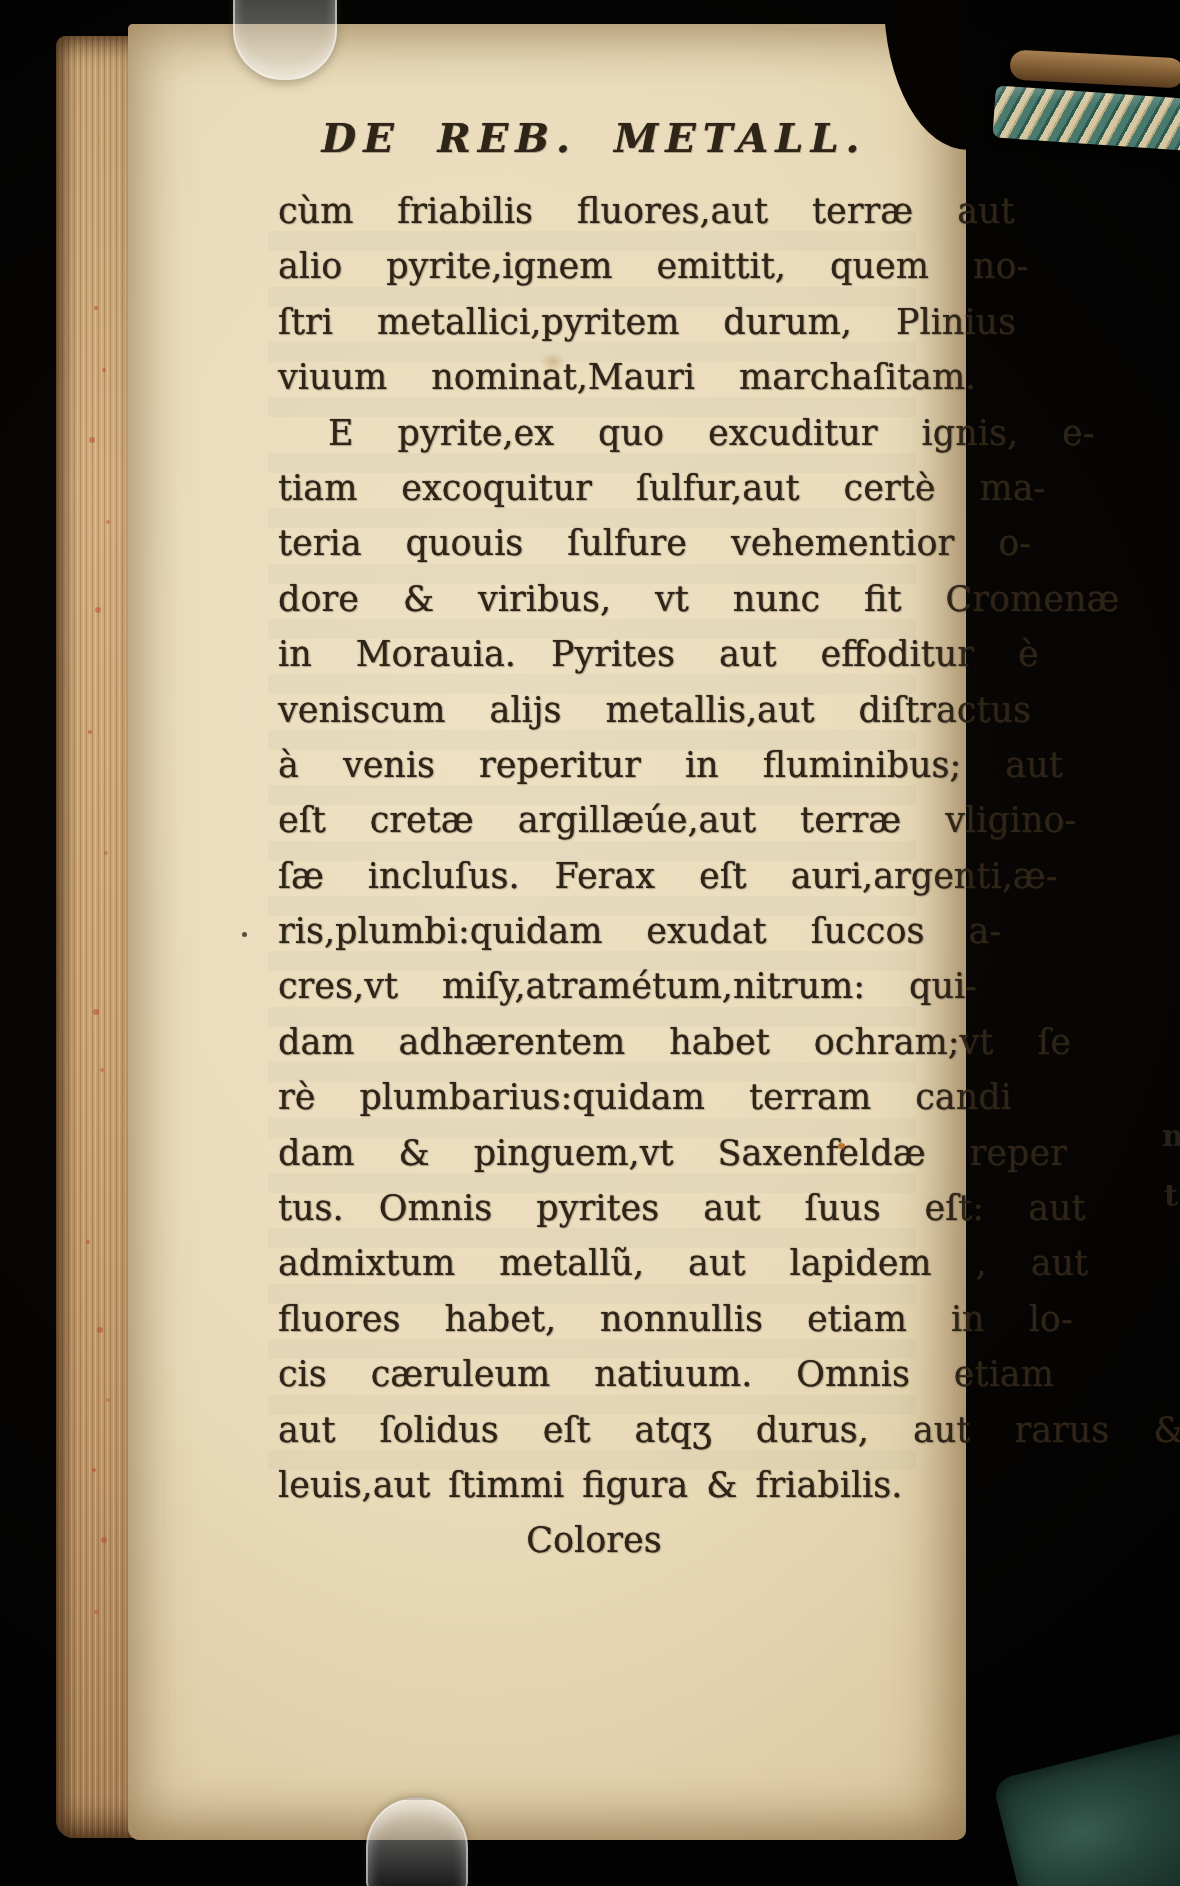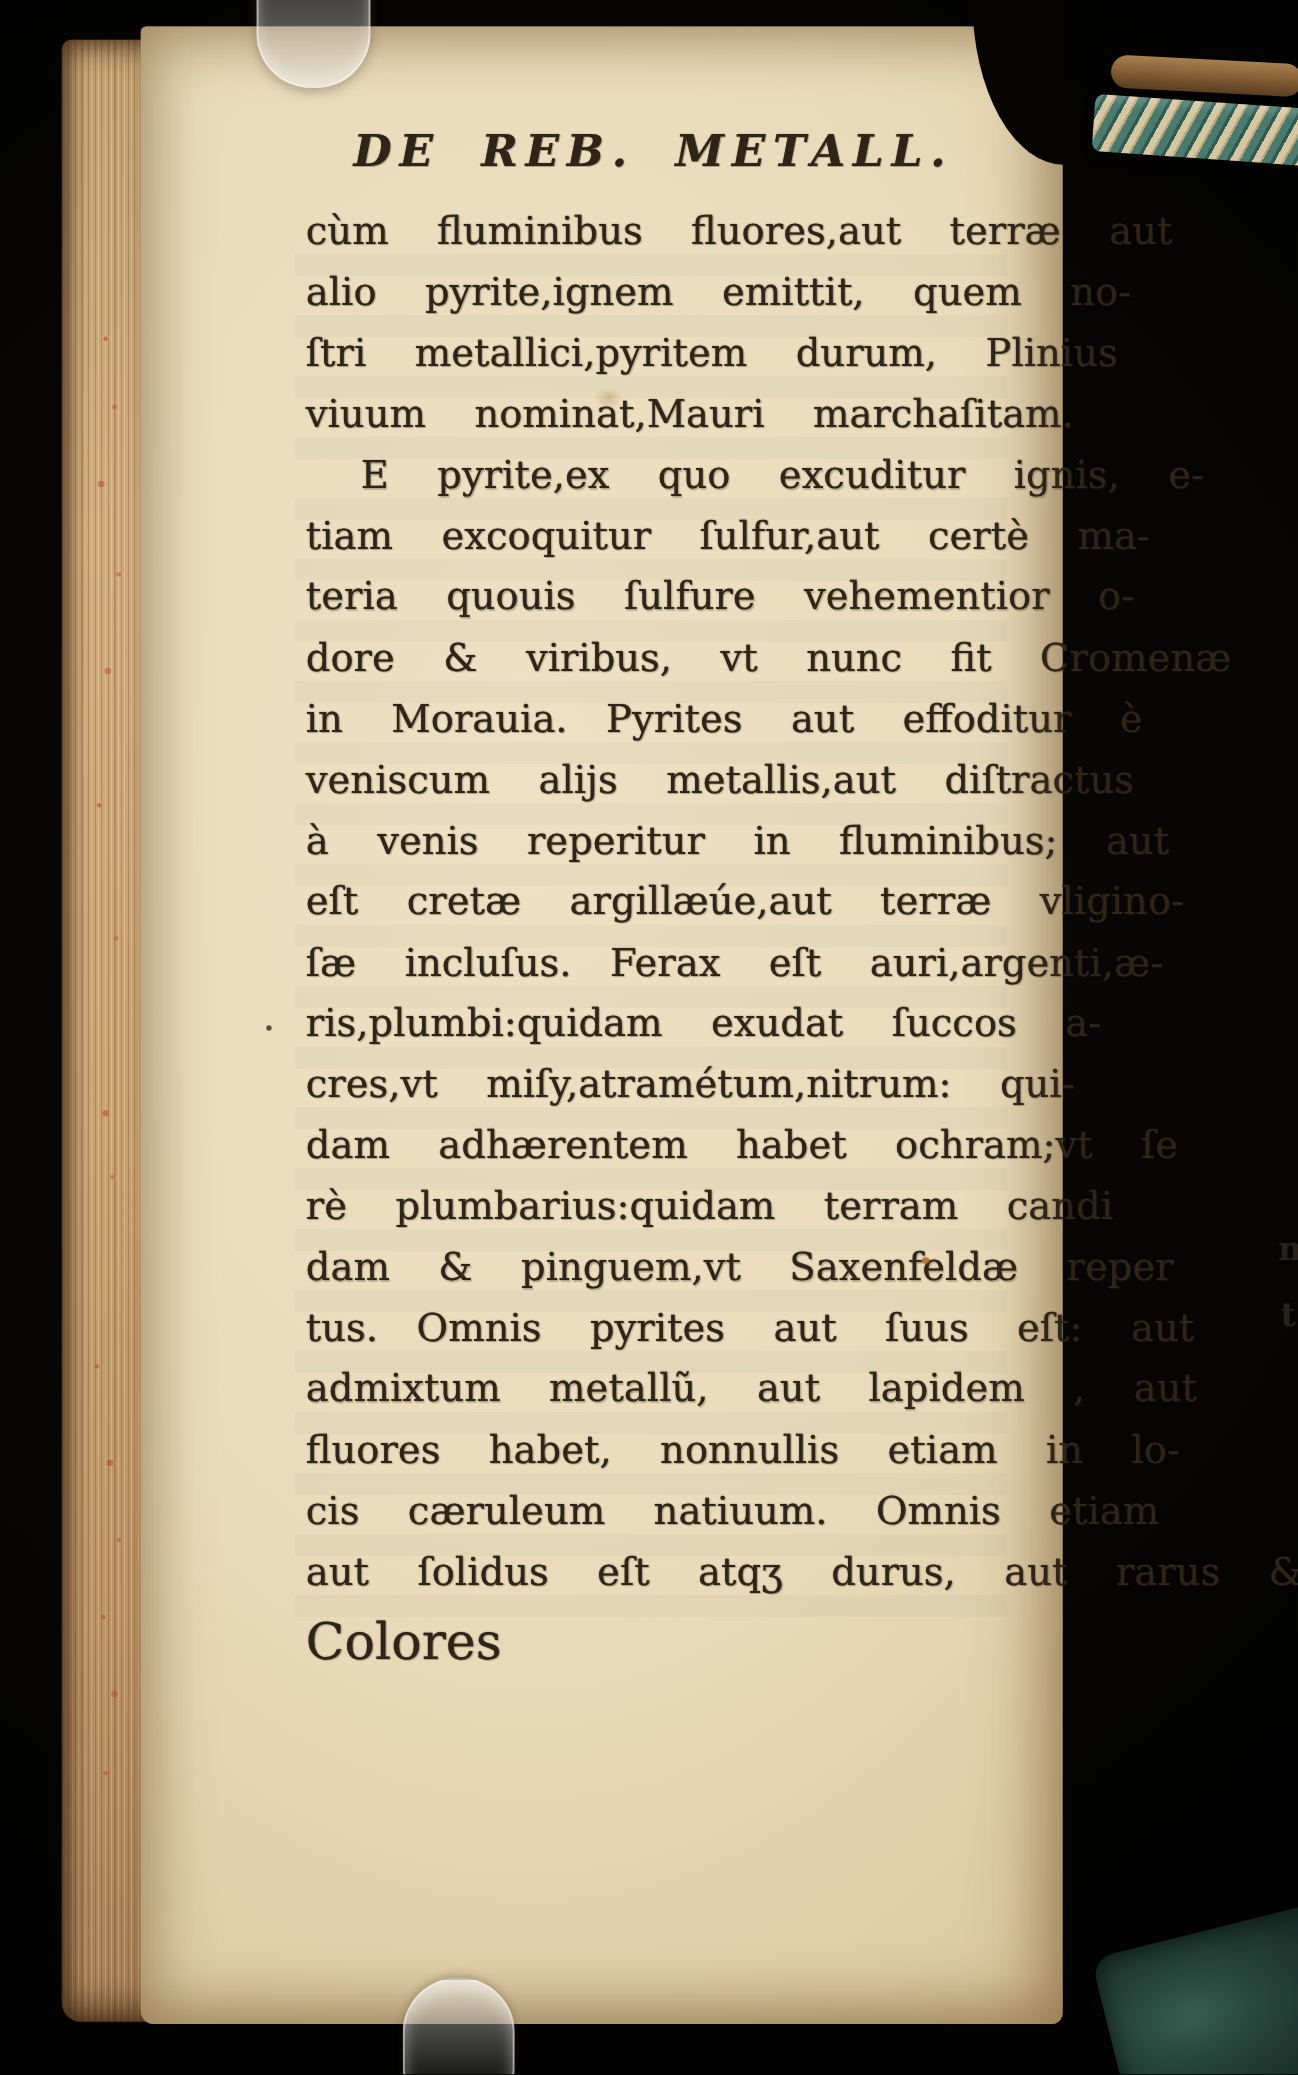--- a/index.html
+++ b/index.html
@@ -60,21 +60,21 @@
   .header{position:absolute;left:150px;top:90px;width:632px;text-align:center;
     font-style:italic;font-weight:bold;font-size:40px;letter-spacing:7px;word-spacing:16px;
     color:#2e2418;text-shadow:0 0 1px rgba(46,36,24,.75),1px 1px 0 rgba(46,36,24,.25);}
   .textblock{position:absolute;left:150px;top:167px;width:632px;filter:blur(.35px);}
   .line{display:flex;justify-content:space-between;align-items:baseline;height:55.4px;
     font-size:35px;color:#2e2418;
     text-shadow:0 0 1.2px rgba(40,30,18,.8),1.2px 1px 1px rgba(40,30,18,.22);gap:44px;}
   .line span{white-space:pre;}
   .line.indent{padding-left:50px;}
   .line.nojust{display:block;word-spacing:7px;white-space:pre;}
-  .catchword{height:55.4px;text-align:left;font-size:46px;color:#2e2418;
+  .catchword{height:55.4px;text-align:center;font-size:35px;color:#2e2418;
     text-shadow:0 0 1.2px rgba(40,30,18,.8),1.2px 1px 1px rgba(40,30,18,.22);}
 
   
   .stray-dot{position:absolute;left:242px;top:932px;width:5px;height:5px;border-radius:50%;
     background:rgba(50,40,30,.8);}
   .rust-dot{position:absolute;left:838px;top:1143px;width:7px;height:6px;border-radius:50%;
     background:#b5641f;opacity:.85;}
   .stain{position:absolute;left:540px;top:352px;width:26px;height:20px;border-radius:50%;
     background:radial-gradient(closest-side,rgba(170,125,55,.35),rgba(170,125,55,0));}
   .fragment{position:absolute;color:rgba(55,45,35,.7);font-size:30px;font-weight:bold;
@@ -102,21 +102,21 @@
   </div>
 
   <div class="facing"></div>
   <div class="cover-corner"></div>
 
   <div class="page-main">
     <div class="header">DE REB. METALL.</div>
     <div class="textblock" id="textblock">
         <div class="line">
           <span>cùm</span>
-          <span>fluminibus</span>
+          <span>friabilis</span>
           <span>fluores,aut</span>
           <span>terræ</span>
           <span>aut</span>
         </div>
         <div class="line">
           <span>alio</span>
           <span>pyrite,ignem</span>
           <span>emittit,</span>
           <span>quem</span>
           <span>no-</span>
@@ -262,20 +262,21 @@
         <div class="line">
           <span>aut</span>
           <span>ſolidus</span>
           <span>eſt</span>
           <span>atqʒ</span>
           <span>durus,</span>
           <span>aut</span>
           <span>rarus</span>
           <span>&amp;</span>
         </div>
+        <div class="line nojust">leuis,aut ſtimmi figura &amp; friabilis.</div>
         <div class="catchword">Colores</div>
       </div>
     <div class="stray-dot" style="left:114px;top:908px;"></div>
   </div>
 
   <div class="corner-wedge"></div>
   <div class="endband-rod"></div>
   <div class="endband-stitch"></div>
 
   <div class="stain"></div>

